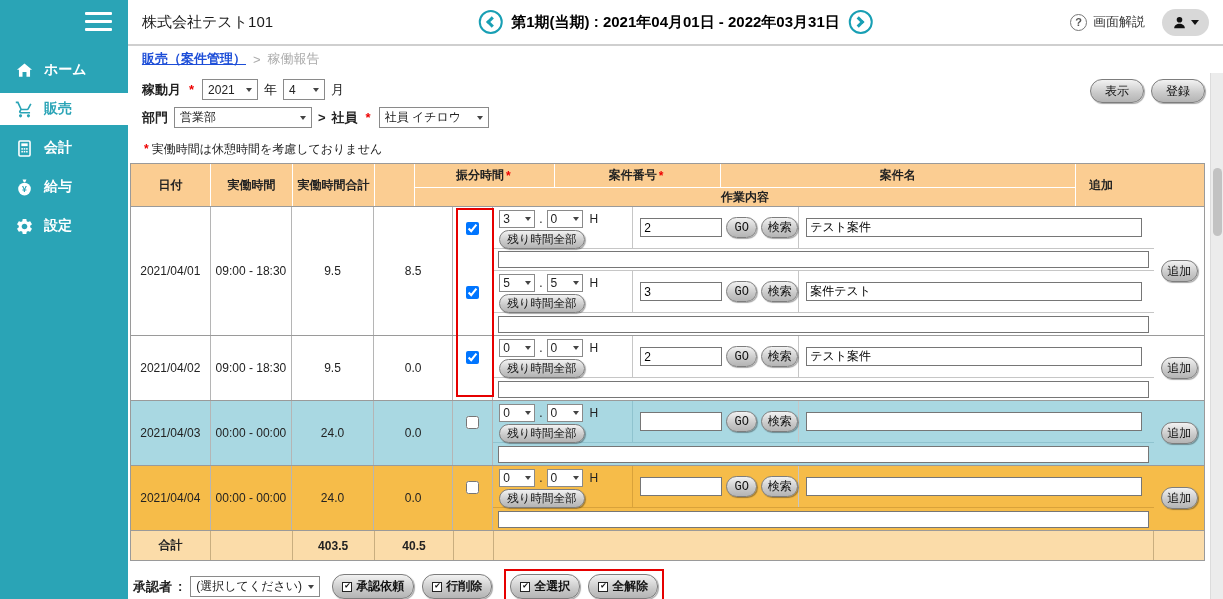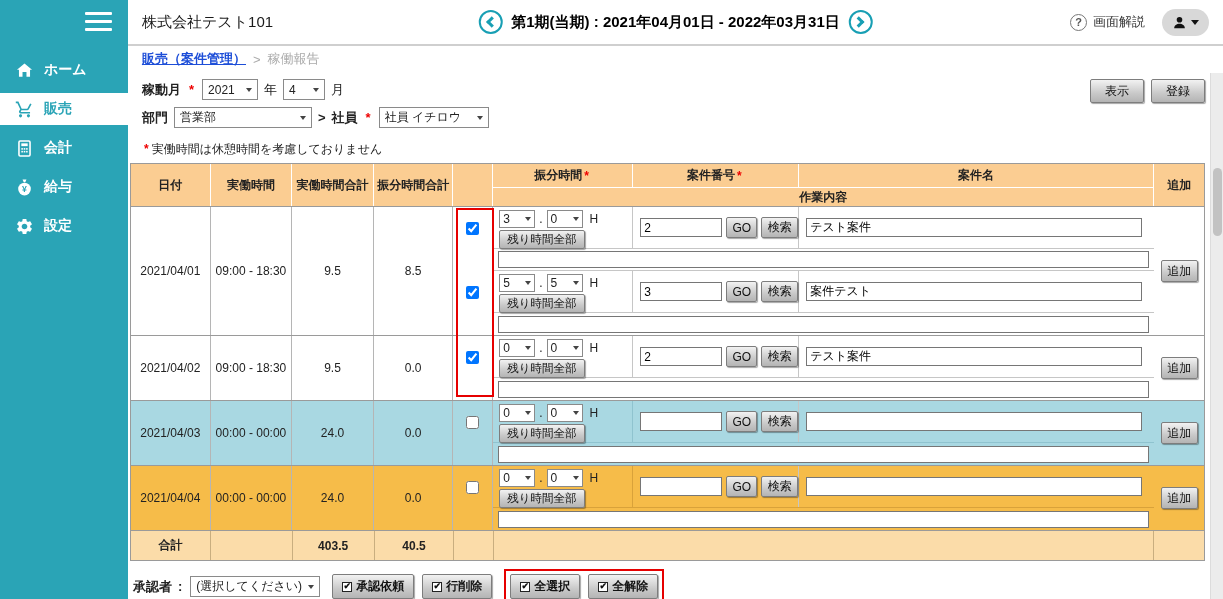--- a/index.html
+++ b/index.html
@@ -39,21 +39,21 @@
   
   .filters { position:relative; padding:7px 0 2px 14px; font-size:13px; }
   .f-row { display:flex; align-items:center; gap:6px; margin-bottom:7px; }
   .f-label { font-weight:bold; }
   .req { color:#e00; font-weight:bold; margin:0 2px; }
   .sel { display:inline-flex; align-items:center; justify-content:space-between; background:#fff; border:1px solid #8a8a8a; height:21px; padding:0 5px; font-size:12px; cursor:pointer; }
   .sel .caret { width:0; height:0; border-left:3.5px solid transparent; border-right:3.5px solid transparent; border-top:4.5px solid #444; margin-left:5px; }
   .sel-year { width:56px; } .sel-month { width:42px; } .sel-dept { width:138px; } .sel-emp { width:110px; } .sel-approver { width:130px; }
   .f-actions { position:absolute; top:7px; right:18px; display:flex; gap:7px; }
 
-  .btn { display:inline-flex; align-items:center; justify-content:center; background:linear-gradient(#f2f2f2,#c9c9c9 60%,#b4b4b4); border:1px solid #7d7d7d; border-radius:2px; box-shadow:1px 1px 1px rgba(0,0,0,0.35); font-size:12px; color:#111; cursor:pointer; font-family:Liberation Sans, sans-serif; white-space:nowrap; }
+  .btn { display:inline-flex; align-items:center; justify-content:center; background:linear-gradient(#f2f2f2,#c9c9c9 60%,#b4b4b4); border:1px solid #7d7d7d; border-radius:12px; box-shadow:1px 1px 1px rgba(0,0,0,0.35); font-size:12px; color:#111; cursor:pointer; font-family:Liberation Mono, monospace; white-space:nowrap; }
   .btn-top { width:54px; height:24px; }
 
   .edit-line { display:flex; justify-content:space-between; align-items:flex-end; padding:4px 16px 5px 14px; }
   .edit-target { font-weight:bold; font-size:12.5px; }
   .note { font-size:12px; color:#222; }
   .note .req { margin-right:3px; }
 
   
   .table-wrap { position:relative; margin-left:2px; width:1075px; border:1px solid #9a9a9a; border-bottom:none; }
   .c-date { width:80px; } .c-time { width:82px; } .c-atotal { width:82px; } .c-btotal { width:80px; }
@@ -249,21 +249,20 @@
       <span class="note"><span class="req">*</span><span>実働時間は休憩時間を考慮しておりません</span></span>
     </div>
 
     <div class="table-wrap">
       <div class="anno-checkcol"></div>
 
       <div class="thead">
         <div class="hc c-date">日付</div>
         <div class="hc c-time">実働時間</div>
         <div class="hc c-atotal">実働時間合計</div>
-        <div class="hc c-btotal">振分時間合計</div>
         <div class="hc c-check"></div>
         <div class="h-right c-entries">
           <div class="h-right-top">
             <div class="hc w-alloc">
                 <span>振分時間</span>
                 <span class="req">*</span>
               </div>
             <div class="hc w-caseno">
                 <span>案件番号</span>
                 <span class="req">*</span>

